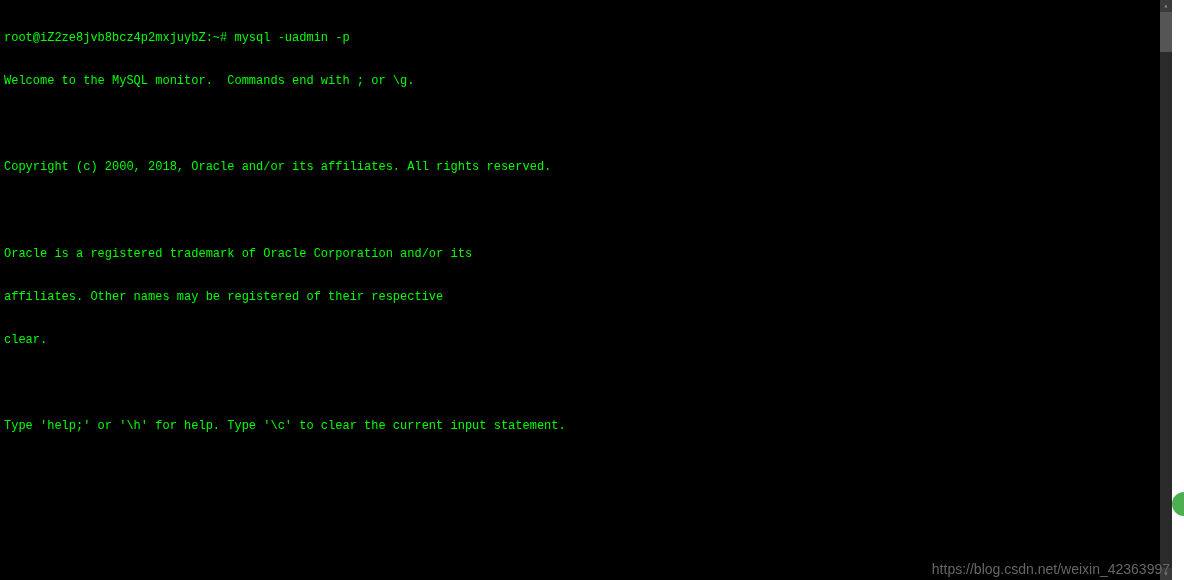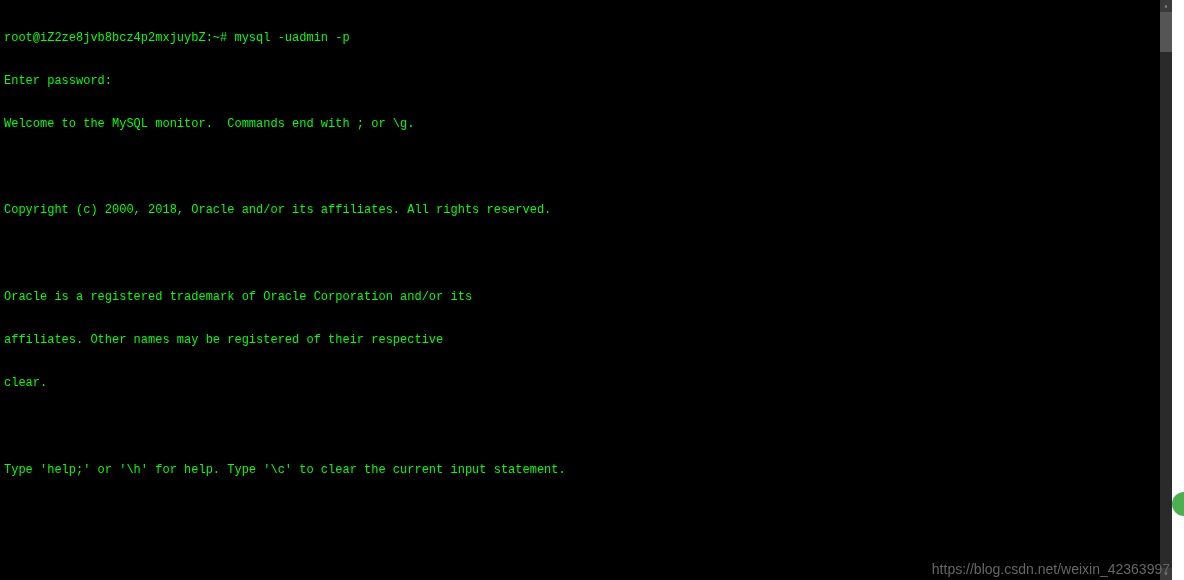--- a/index.html
+++ b/index.html
@@ -75,21 +75,20 @@
       height: 24px;
       background: #4caf50;
       border-radius: 12px 0 0 12px;
     }
   </style>
 </head>
 <body>
 
 <div class="terminal">
   <span class="line">root@iZ2ze8jvb8bcz4p2mxjuybZ:~# mysql -uadmin -p</span>
-  <span class="line">Enter password:</span>
   <span class="line">Welcome to the MySQL monitor.  Commands end with ; or \g.</span>
   <span class="line"> </span>
   <span class="line">Copyright (c) 2000, 2018, Oracle and/or its affiliates. All rights reserved.</span>
   <span class="line"> </span>
   <span class="line">Oracle is a registered trademark of Oracle Corporation and/or its</span>
   <span class="line">affiliates. Other names may be registered of their respective</span>
   <span class="line">clear.</span>
   <span class="line"> </span>
   <span class="line">Type 'help;' or '\h' for help. Type '\c' to clear the current input statement.</span>
   

